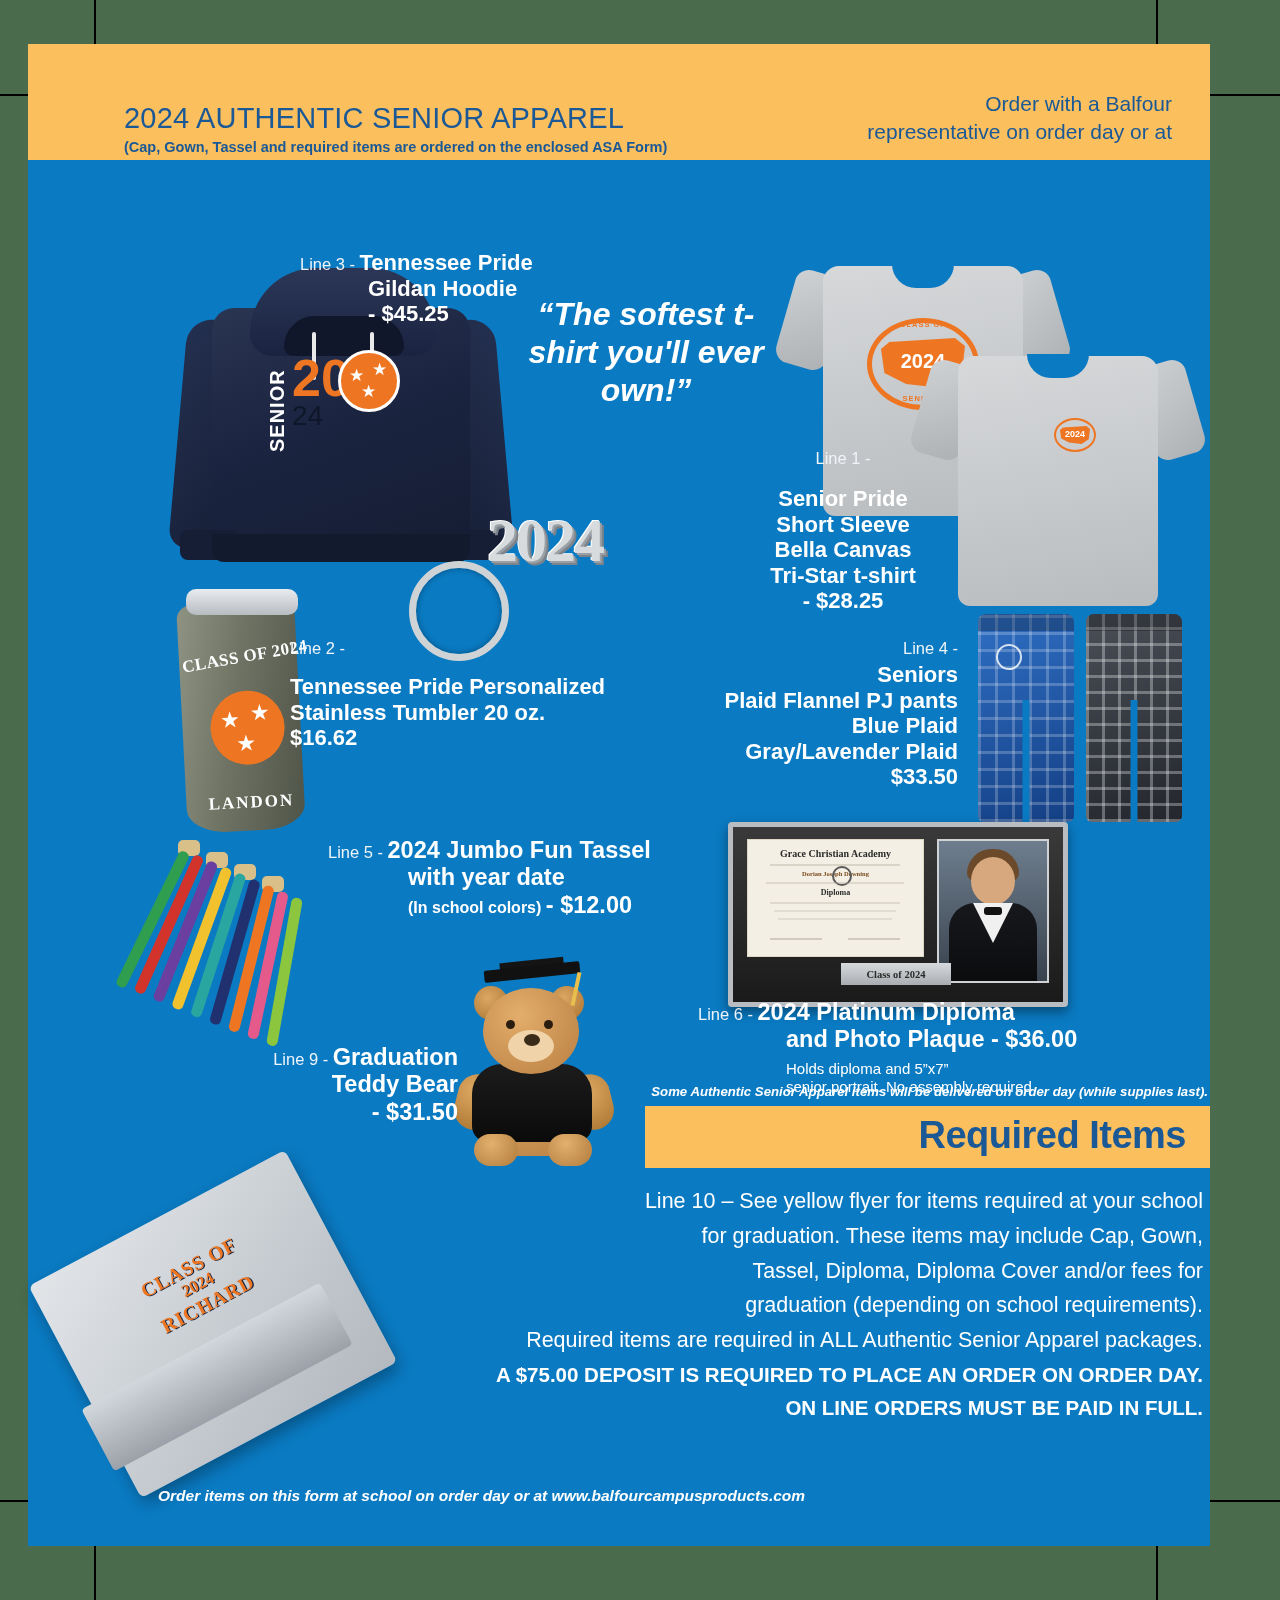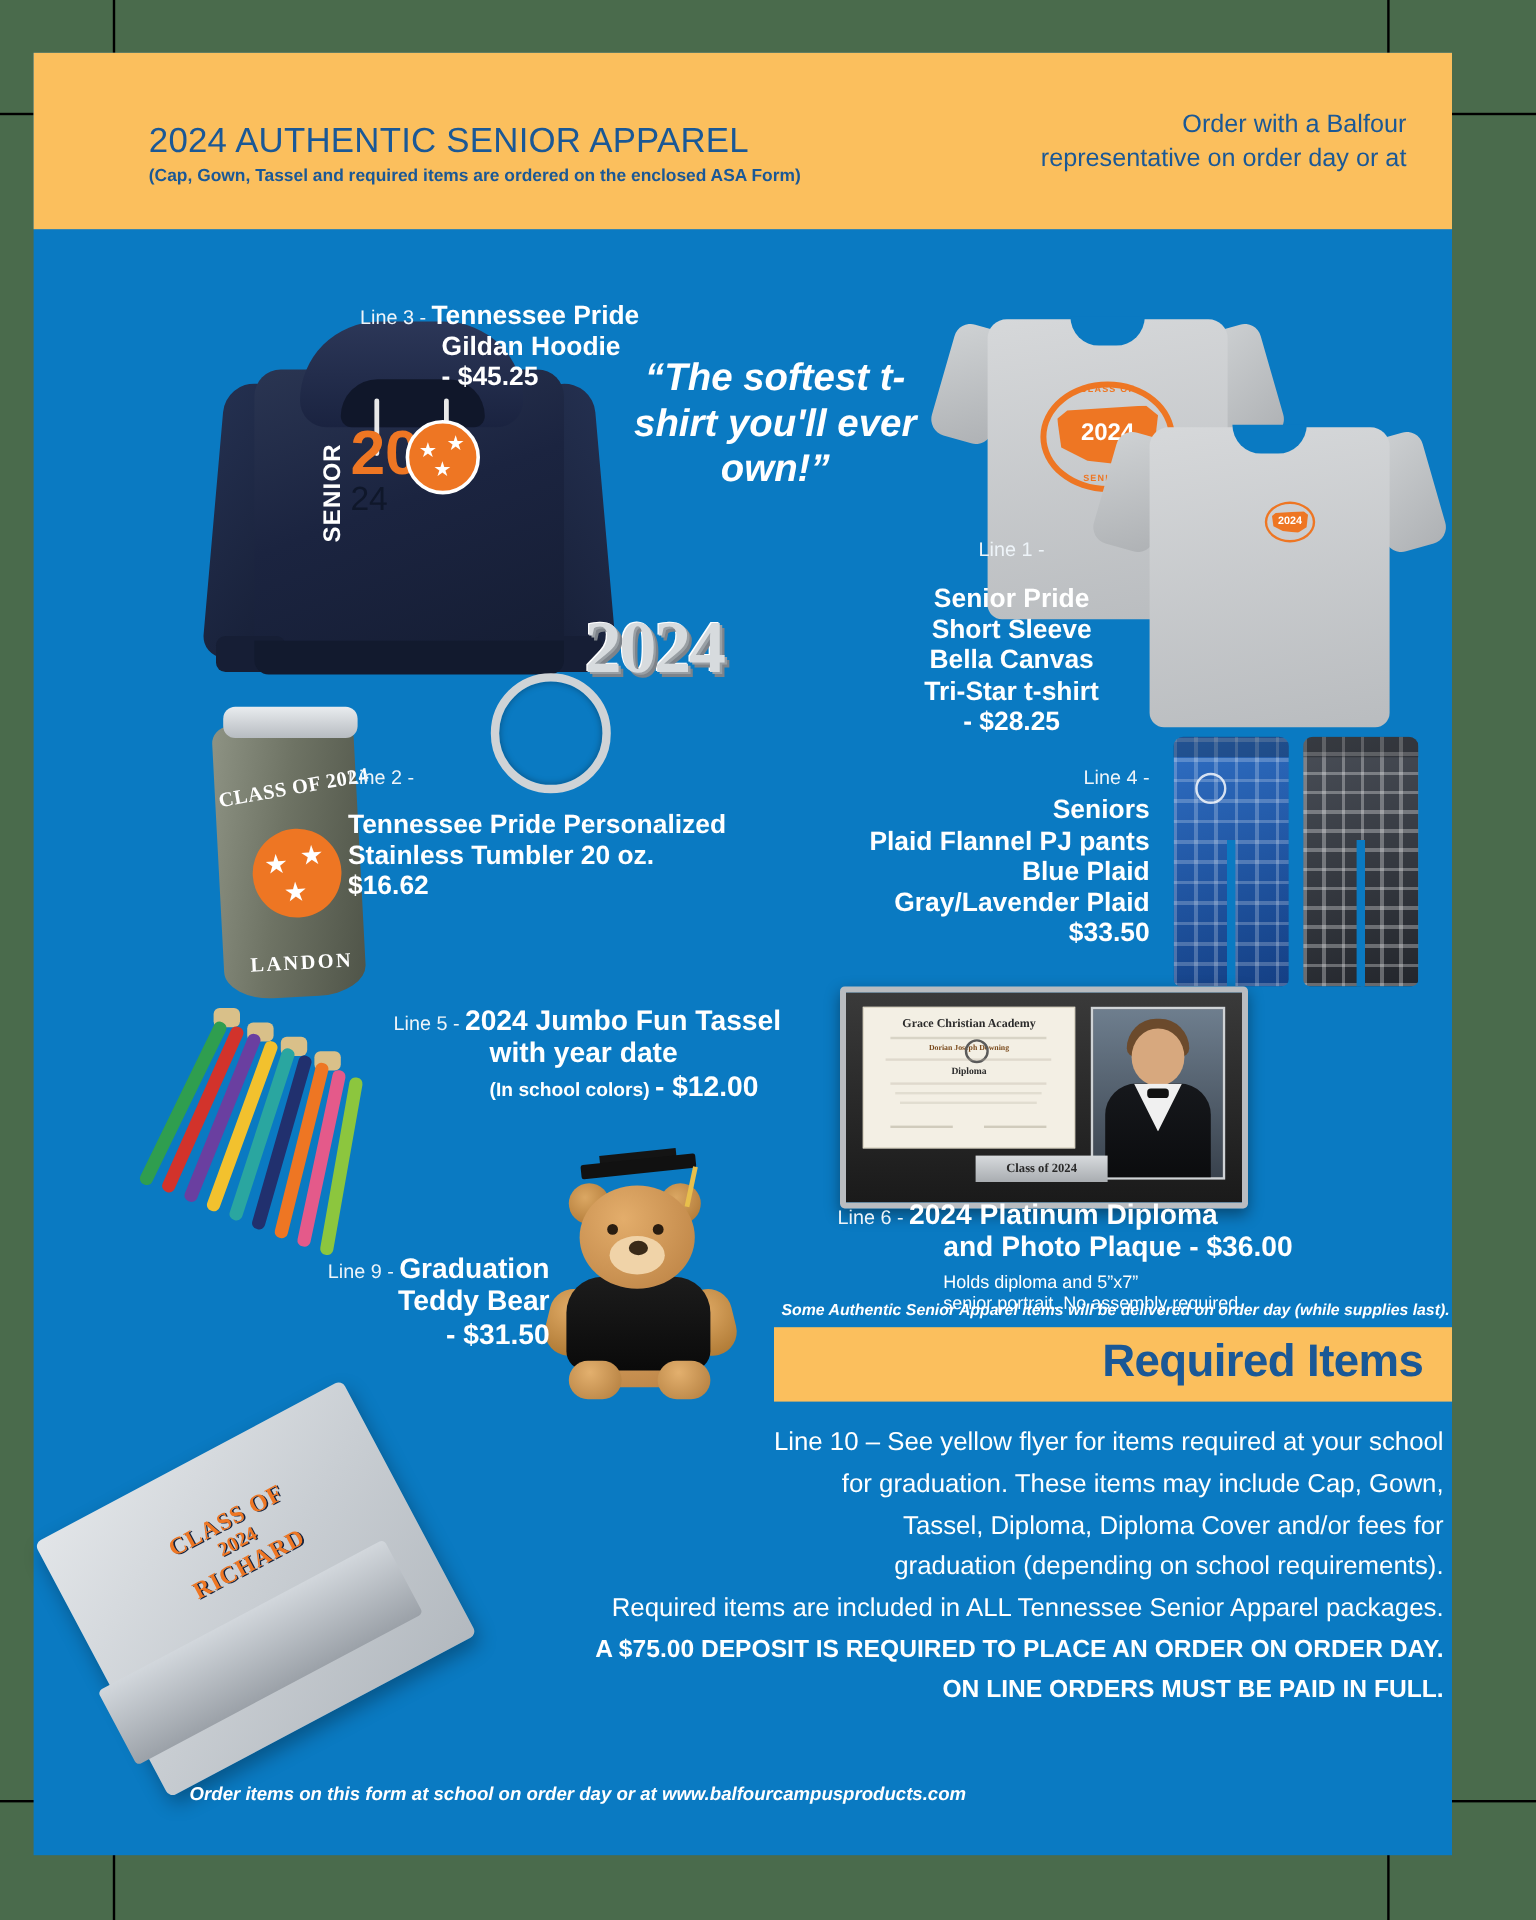--- a/index.html
+++ b/index.html
@@ -14,21 +14,21 @@
   .crop{position:absolute;background:#000;}
   .crop.h{height:2px;width:92px;}
   .crop.v{width:2px;height:92px;}
 
   
   .page{
     position:absolute;left:28px;top:44px;width:1182px;height:1502px;
     background:#0a7ac2;
   }
   .header{
-    position:absolute;left:0;top:0;width:1182px;height:147px;
+    position:absolute;left:0;top:0;width:1182px;height:116px;
     background:#fbbf5d;
   }
   .hdr-left{
     position:absolute;left:96px;top:60px;color:#1a5896;
   }
   .hdr-title{
     font-size:29px;font-weight:400;letter-spacing:.2px;line-height:1;
     white-space:nowrap;
   }
   .hdr-sub{
@@ -155,21 +155,21 @@
   .pj-wb{position:absolute;left:0;top:0;width:100%;height:17px;background:rgba(0,0,0,.25);border-radius:8px 8px 0 0;}
   .pj-dot{position:absolute;left:18px;top:30px;width:22px;height:22px;border-radius:50%;
      border:2px solid rgba(255,255,255,.8);}
 
   
   .tassel{left:90px;top:790px;width:260px;height:260px;}
   .ts{position:absolute;width:11px;border-radius:5px;transform-origin:top center;}
   .ts-knot{position:absolute;width:22px;height:16px;border-radius:5px;background:#d9c089;}
 
   
-  .plaque{left:672px;top:778px;width:330px;height:175px;
+  .plaque{left:700px;top:778px;width:330px;height:175px;
     background:linear-gradient(180deg,#3a3a3a,#1a1a1a);
     border:5px solid #b9bcc0;border-radius:4px;box-shadow:0 5px 12px rgba(0,0,0,.4);}
   .dip{position:absolute;left:14px;top:12px;width:175px;height:116px;background:#f3efe4;
     border:1px solid #ddd7c6;}
   .dip-t{position:absolute;left:0;width:100%;text-align:center;color:#2b2b2b;
     font-family:"Liberation Serif",serif;}
   .dip-line{position:absolute;height:2px;background:#b9b3a2;}
   .dip-seal{position:absolute;left:84px;top:26px;width:16px;height:16px;border-radius:50%;
     border:2px solid #5a5a5a;}
   .photo{position:absolute;left:204px;top:12px;width:108px;height:140px;
@@ -484,20 +484,20 @@
 
   <div class="req-band">
     <span>Required Items</span>
   </div>
 
   <div class="req-body">
     <div>Line 10 – See yellow flyer for items required at your school</div>
     <div>for graduation. These items may include Cap, Gown,</div>
     <div>Tassel, Diploma, Diploma Cover and/or fees for</div>
     <div>graduation (depending on school requirements).</div>
-    <div>Required items are included in ALL Tennessee Senior Apparel packages.</div>
+    <div>Required items are required in ALL Authentic Senior Apparel packages.</div>
     <div class="b">A $75.00 DEPOSIT IS REQUIRED TO PLACE AN ORDER ON ORDER DAY.</div>
     <div class="b">ON LINE ORDERS MUST BE PAID IN FULL.</div>
   </div>
 
   <div class="footer-note">Order items on this form at school on order day or at www.balfourcampusproducts.com</div>
 
 </div>
 
 </body></html>

